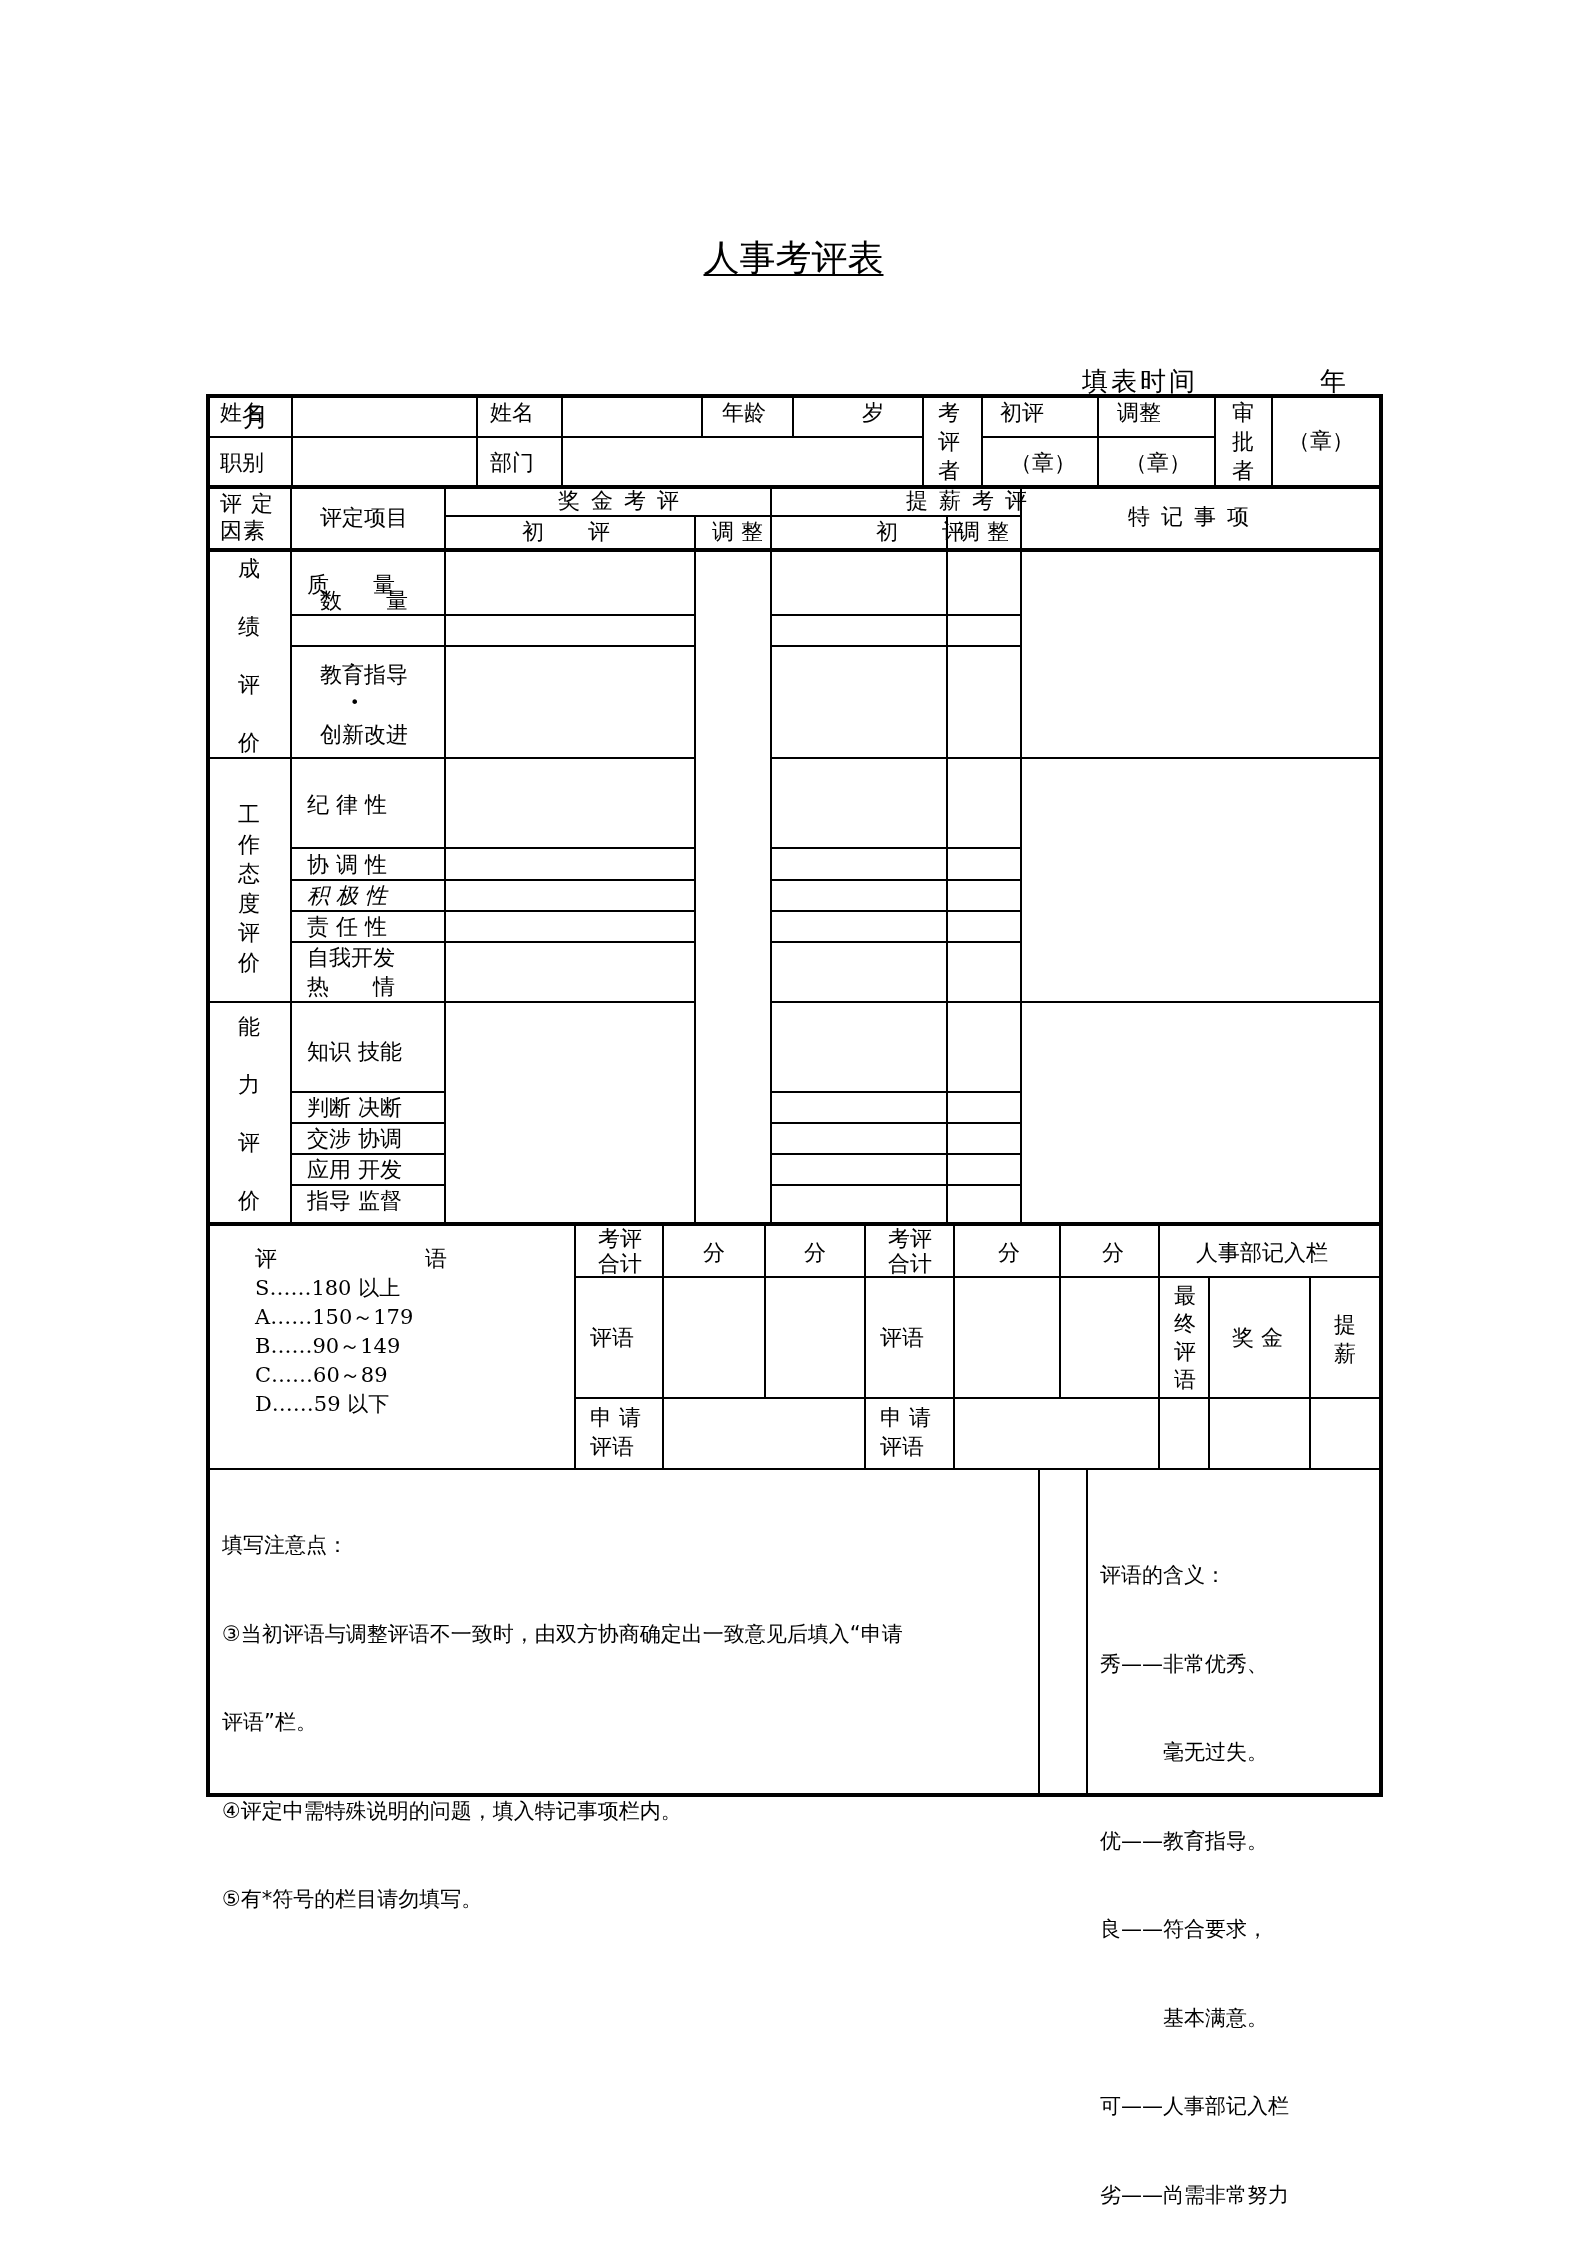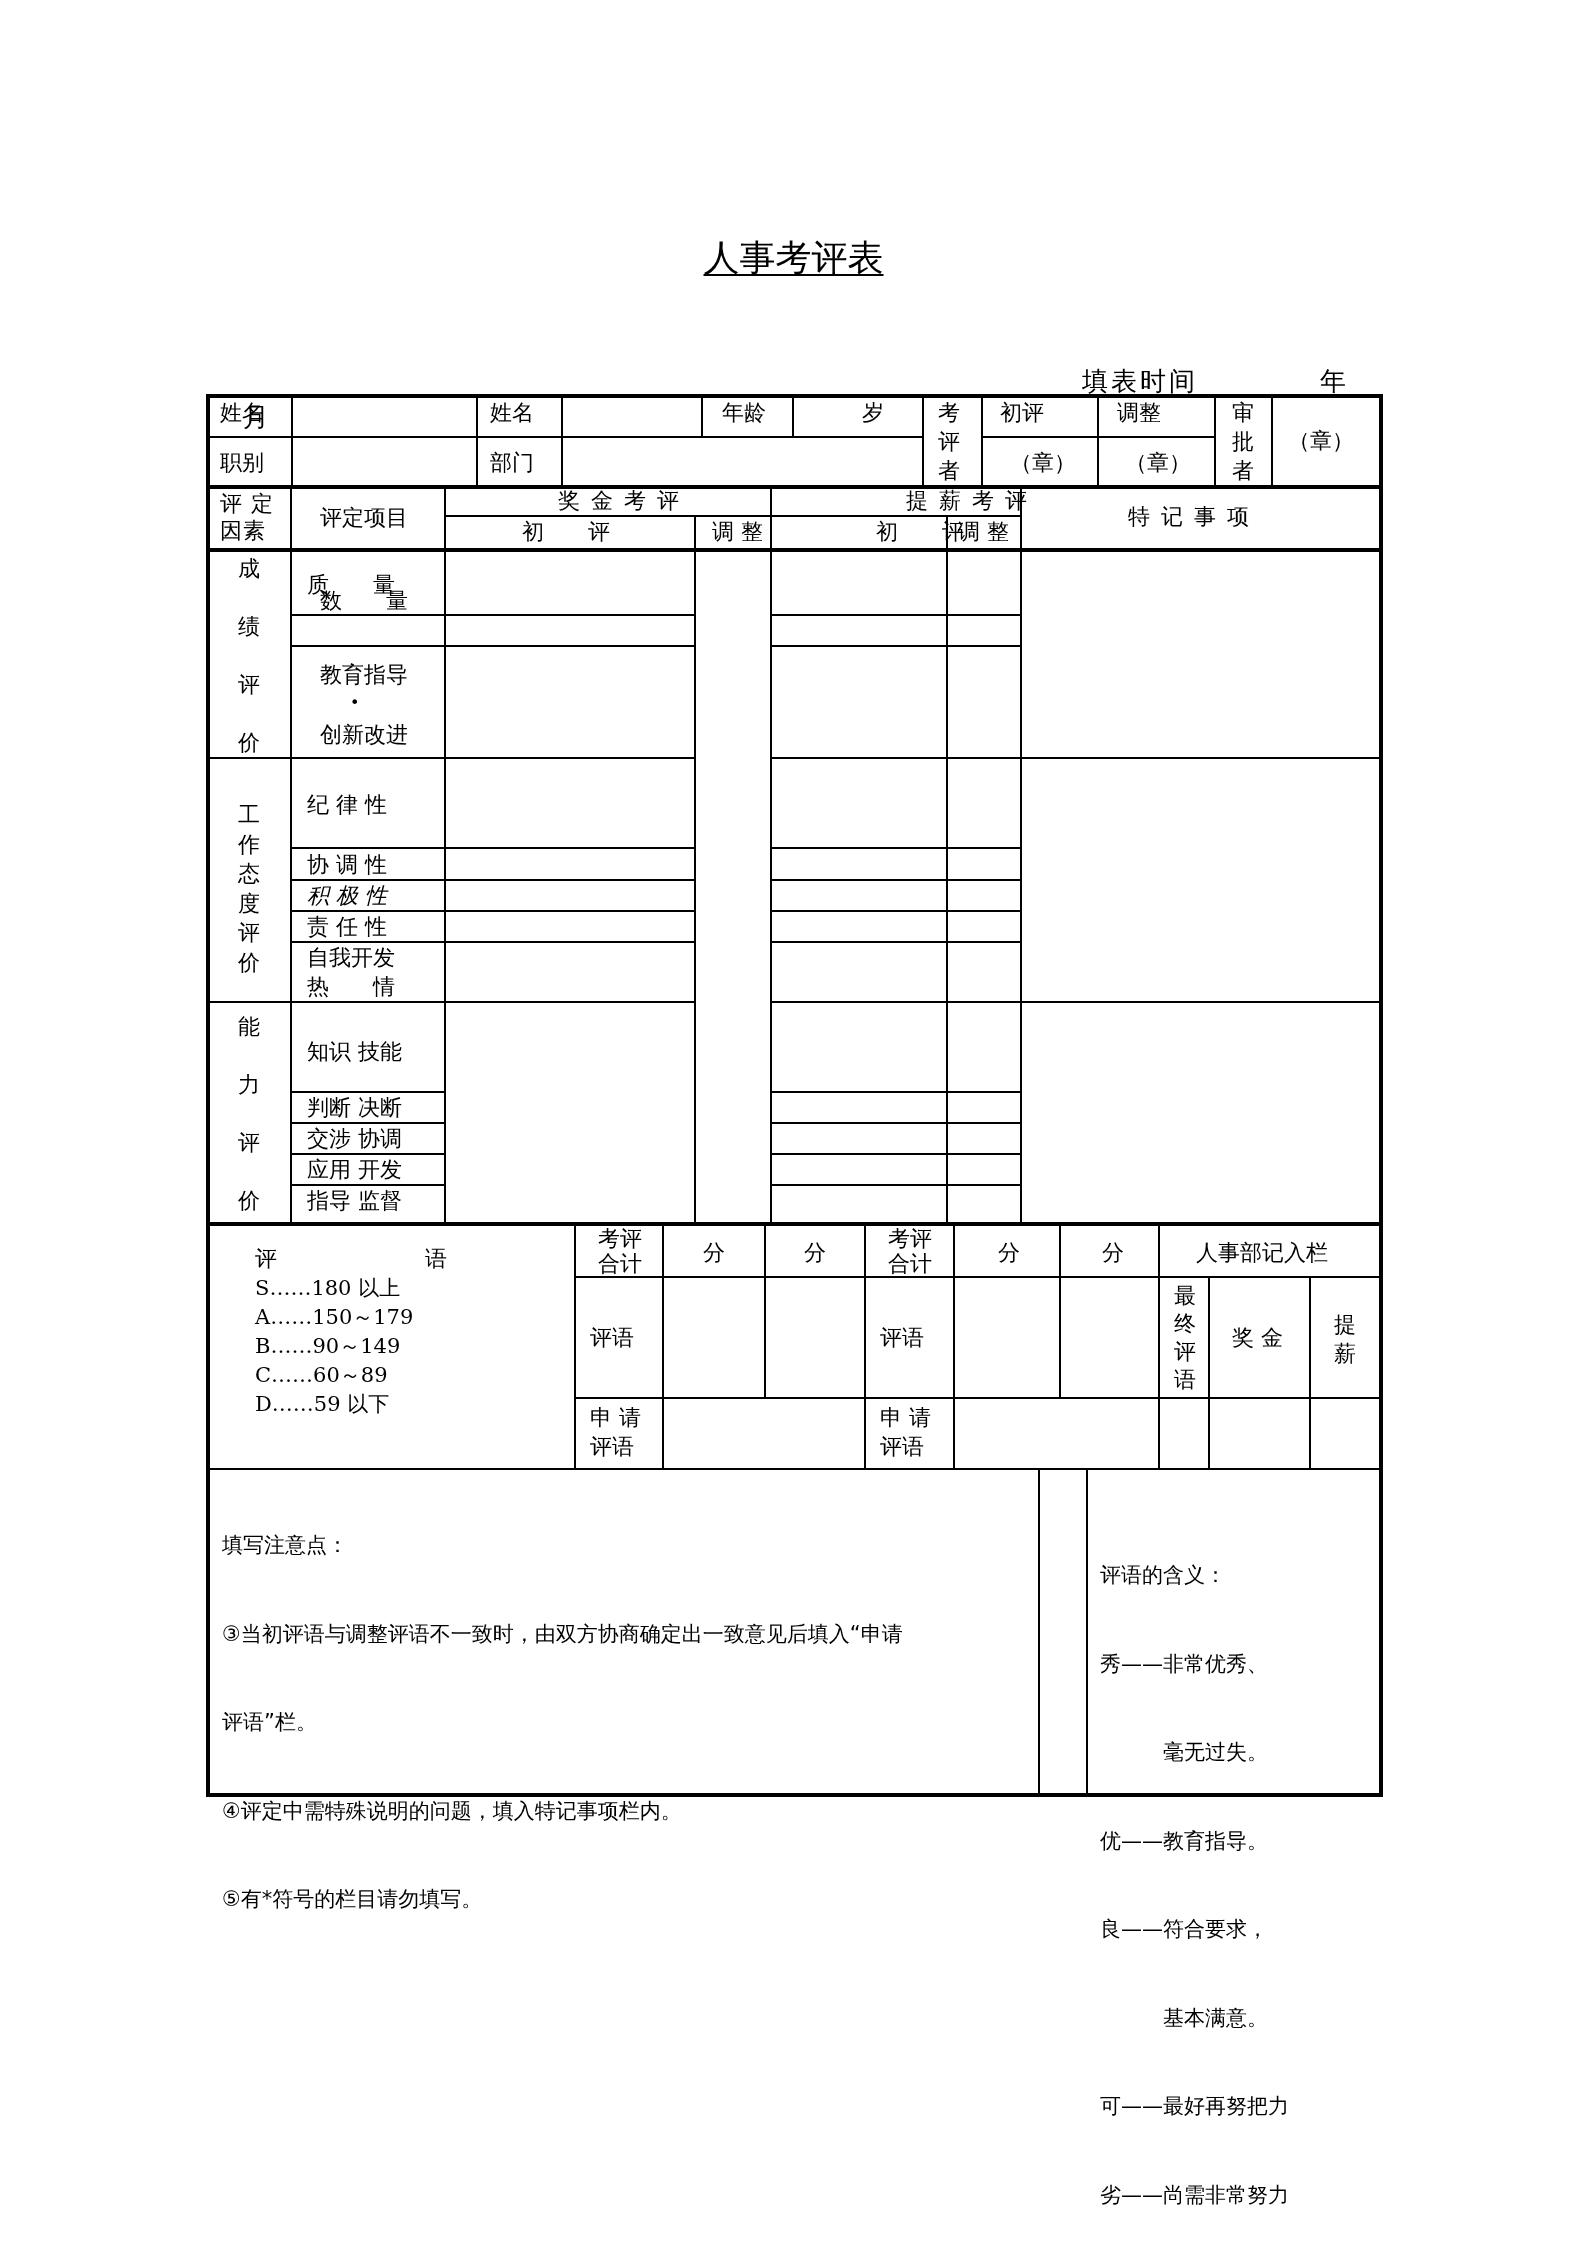--- a/index.html
+++ b/index.html
@@ -251,16 +251,16 @@
   <div>⑤有*符号的栏目请勿填写。</div>
 </div>
 
 <div class="note" style="left:1100px;top:1502px;">
   <div>评语的含义：</div>
   <div>秀——非常优秀、</div>
   <div>　　　毫无过失。</div>
   <div>优——教育指导。</div>
   <div>良——符合要求，</div>
   <div>　　　基本满意。</div>
-  <div>可——最好再努把力</div>
+  <div>可——人事部记入栏</div>
   <div>劣——尚需非常努力</div>
   
 </div>
 
 </body></html>

